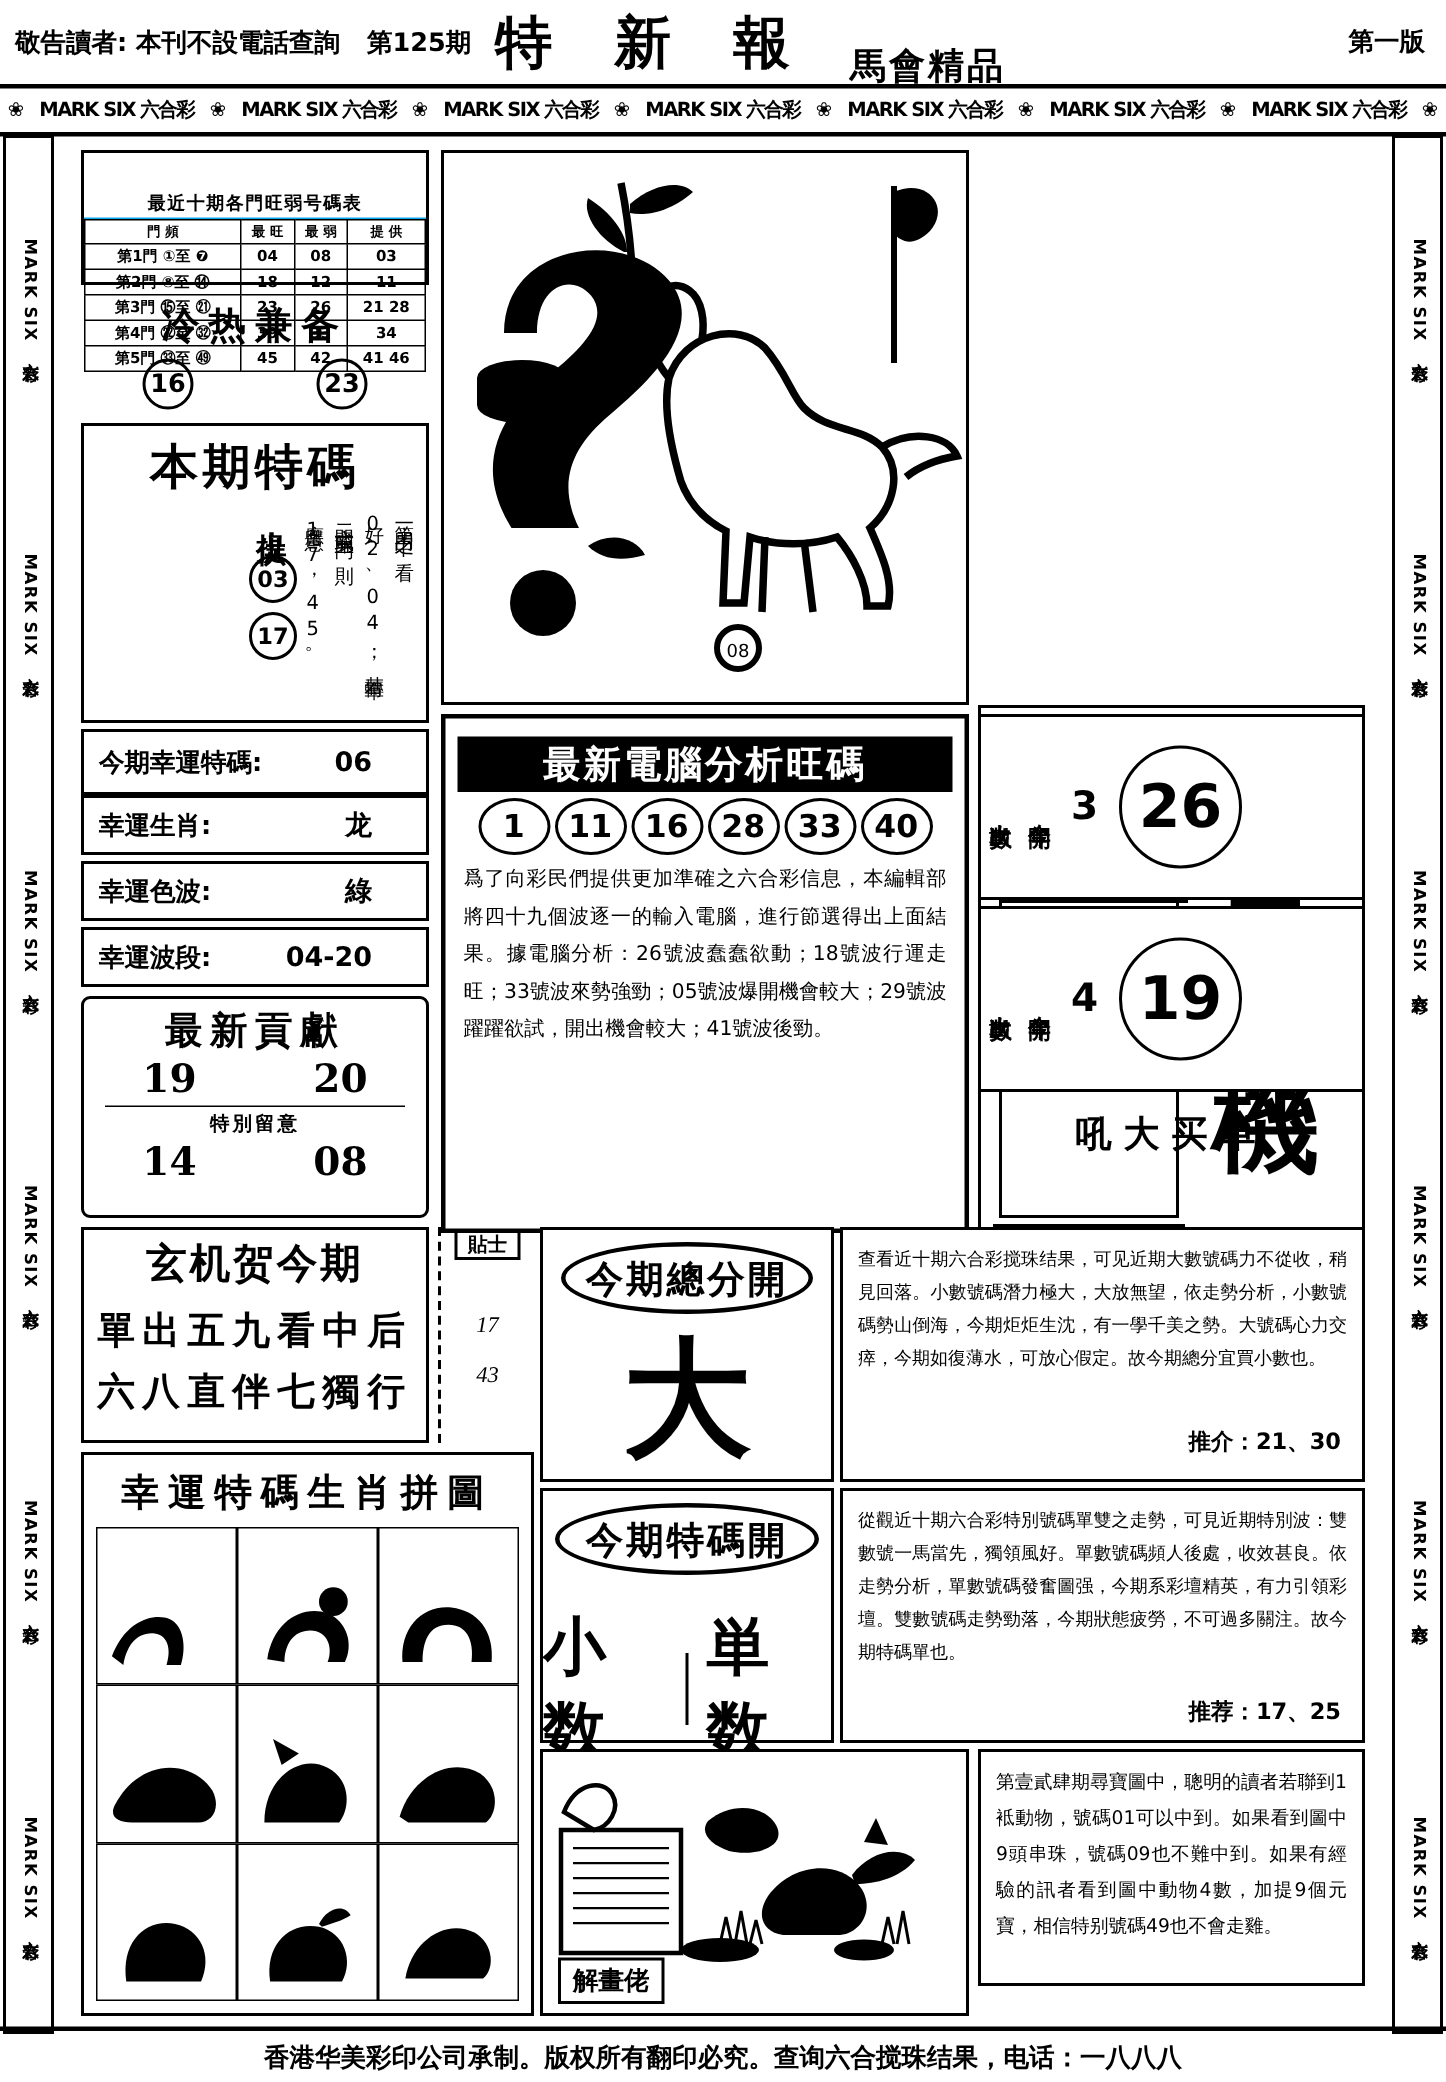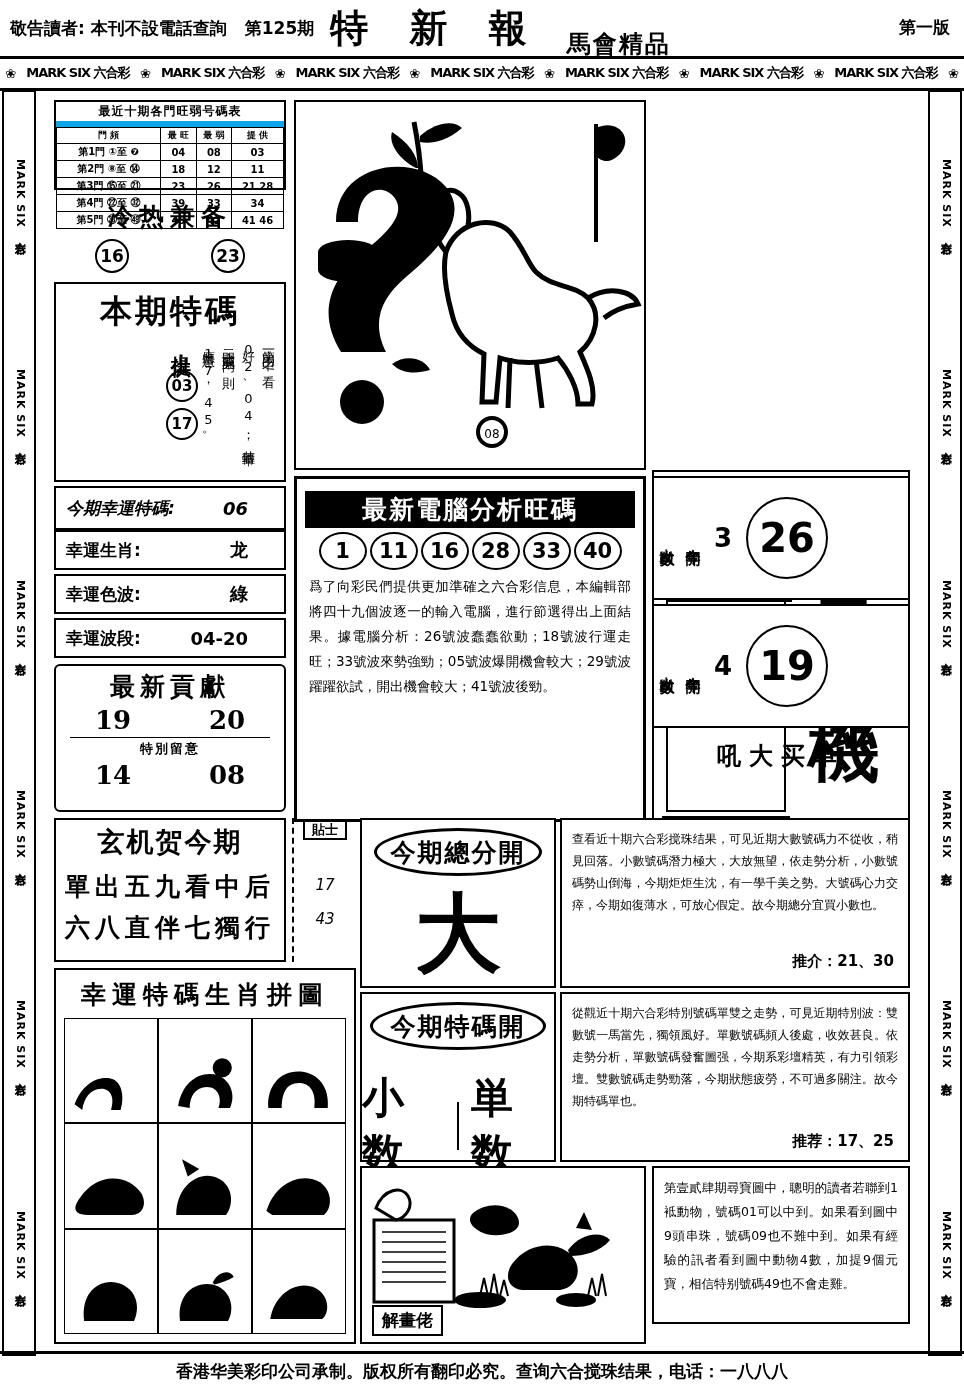--- a/index.html
+++ b/index.html
@@ -26,21 +26,21 @@
   .strip.right{right:2px;}
   .strip .vtext{writing-mode:vertical-rl;font-size:11px;font-weight:bold;letter-spacing:1px;white-space:nowrap;}
 
   
   .content{position:absolute;left:36px;top:92px;width:892px;height:1258px;}
 
   
   .box{border:2px solid #000;box-sizing:border-box;position:absolute;background:#fff;}
 
   
-  .tbl-title{text-align:center;font-size:12px;font-weight:bold;border-bottom:6px solid #0ea5e9;padding:1px 0;letter-spacing:1px;}
+  .tbl-title{text-align:center;font-size:12px;font-weight:bold;border-bottom:1px solid #0ea5e9;padding:1px 0;letter-spacing:1px;margin-top:24px;}
   table.hc{border-collapse:collapse;width:100%;font-size:10px;}
   table.hc th,table.hc td{border:1px solid #000;text-align:center;padding:1px 0;font-weight:bold;}
   table.hc th{font-size:9px;}
 
   .lh-title{font-size:25px;font-weight:bold;text-align:center;letter-spacing:6px;font-family:"DejaVu Serif","Liberation Serif",serif;}
   .circnum{display:inline-flex;align-items:center;justify-content:center;border:2px solid #000;border-radius:50%;font-weight:bold;}
 
   .zone-title{font-size:32px;font-weight:bold;text-align:center;letter-spacing:3px;font-family:"DejaVu Serif","Liberation Serif",serif;}
 
   .vcol{writing-mode:vertical-rl;text-orientation:upright;font-size:13px;line-height:20px;letter-spacing:2px;}
@@ -79,21 +79,21 @@
   .recommend{font-size:15px;font-weight:bold;text-align:right;padding-right:14px;}
 
   .puzzle-title{font-size:25px;font-weight:bold;text-align:center;letter-spacing:6px;font-family:"DejaVu Serif","Liberation Serif",serif;}
   .grid3{display:grid;grid-template-columns:repeat(3,1fr);grid-template-rows:repeat(3,1fr);width:100%;height:100%;}
   .grid3 .cell{border:1px solid #000;position:relative;overflow:hidden;}
 
   .footer{position:absolute;left:0;bottom:0;width:964px;height:34px;border-top:3px solid #000;display:flex;align-items:center;justify-content:center;font-size:17px;font-weight:bold;}
 
   .buy-title{font-size:24px;font-weight:bold;text-align:center;letter-spacing:8px;}
   .sign{border:2px solid #000;font-size:17px;font-weight:bold;padding:2px 8px;display:inline-block;}
-  .dash{border-left:2px dashed #000;}
+  .dash{border-left:2px dashed #000;font-family:Liberation Serif, serif;}
 </style>
 </head>
 <body>
 
 <div class="page">
 
   <div class="masthead">
     <div class="mh-left">敬告讀者: 本刊不設電話查詢</div>
     <div class="mh-issue">第125期</div>
     <div class="mh-title">特 新 報</div>
@@ -212,21 +212,21 @@
         <div class="vcol">二門或第五門，則</div>
         <div class="vcol">應留意17，45。</div>
         <div style="display:flex;flex-direction:column;align-items:center;margin-left:6px;">
           <div style="writing-mode:vertical-rl;text-orientation:upright;font-size:20px;font-weight:bold;letter-spacing:2px;">提供：</div>
           <span class="circnum" style="width:28px;height:28px;font-size:15px;margin-top:4px;">03</span>
           <span class="circnum" style="width:28px;height:28px;font-size:15px;margin-top:6px;">17</span>
         </div>
       </div>
     </div>
 
-    <div class="rowbox" style="position:absolute;left:18px;top:394px;width:232px;height:44px;font-style:italic;">
+    <div class="rowbox" style="position:absolute;left:18px;top:394px;width:232px;height:44px;">
       <span class="lbl">今期幸運特碼:</span>
       <span class="val">06</span>
     </div>
     <div class="rowbox" style="position:absolute;left:18px;top:438px;width:232px;height:40px;">
       <span class="lbl">幸運生肖:</span>
       <span class="val">龙</span>
     </div>
     <div class="rowbox" style="position:absolute;left:18px;top:482px;width:232px;height:40px;">
       <span class="lbl">幸運色波:</span>
       <span class="val">綠</span>

